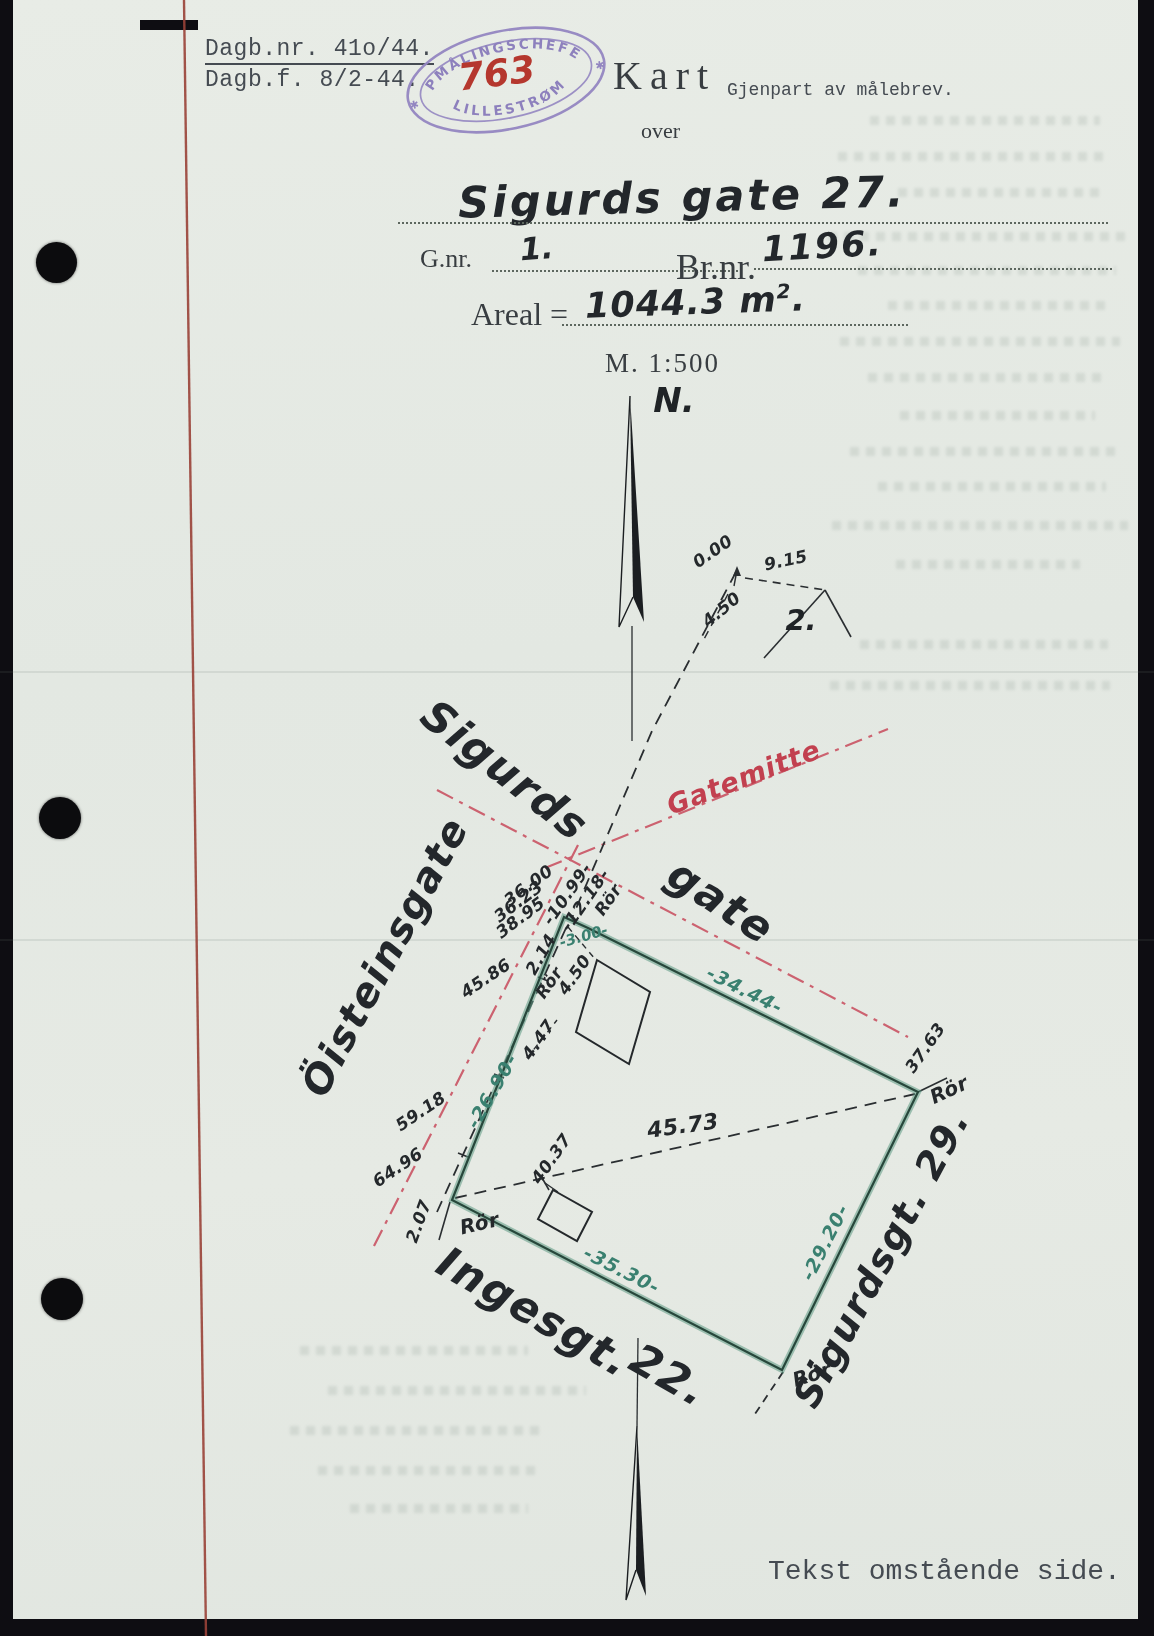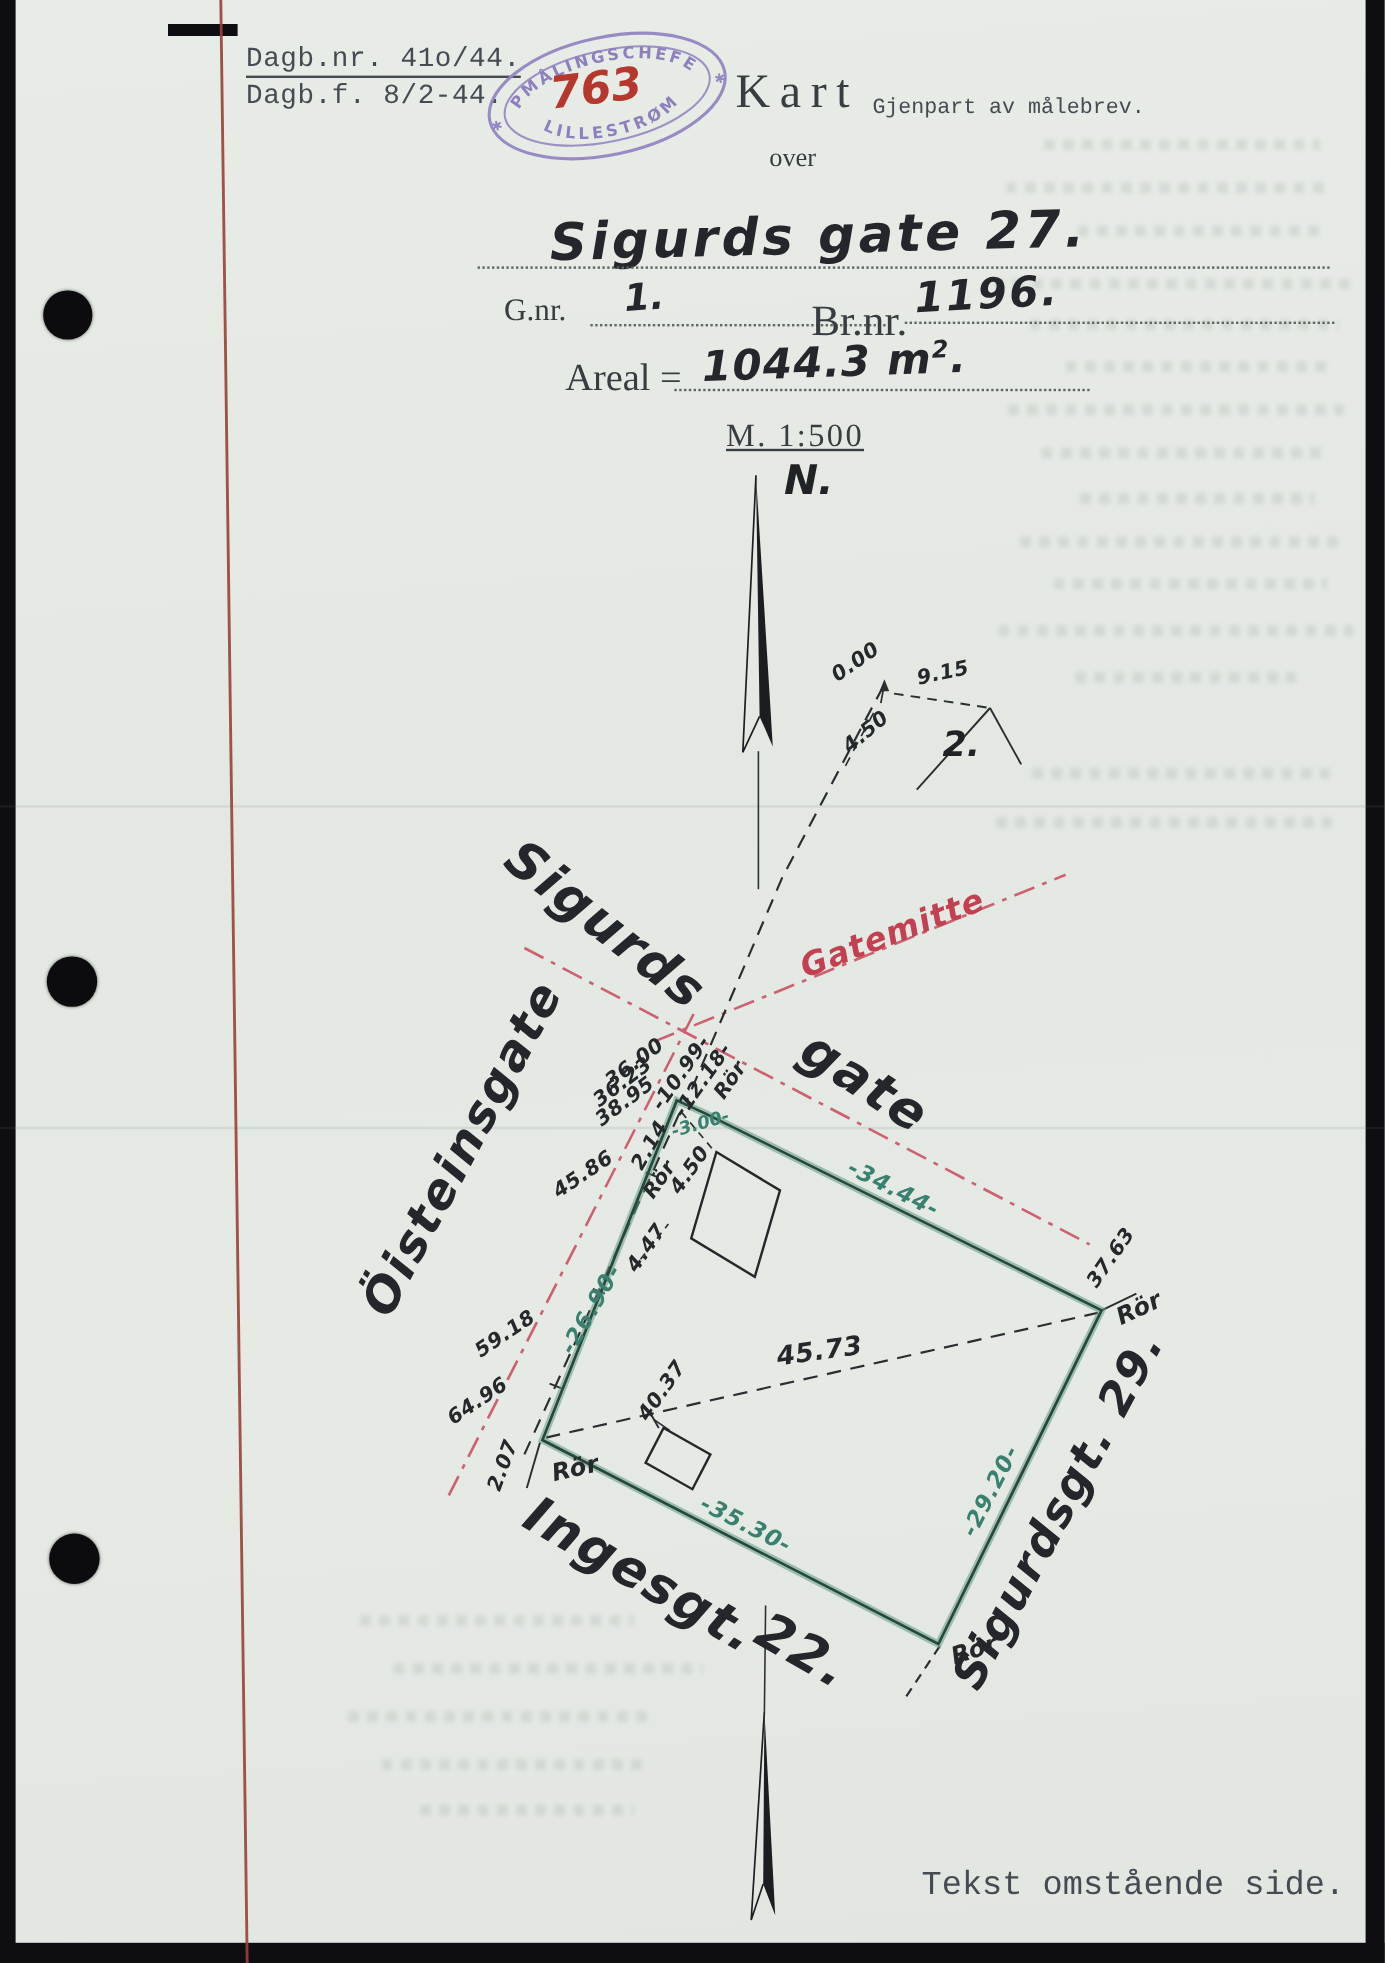--- a/index.html
+++ b/index.html
@@ -105,21 +105,21 @@
   <div class="abs dotline" style="left:492px;top:270px;width:250px;"></div>
 
   <div class="abs serif" style="left:676px;top:246px;font-size:36px;">Br.nr.</div>
   <div class="abs hw" style="left:762px;top:226px;font-size:35px;transform:rotate(-3deg);letter-spacing:2px;">1196.</div>
   <div class="abs dotline" style="left:754px;top:268px;width:358px;"></div>
 
   <div class="abs serif" style="left:471px;top:296px;font-size:32px;">Areal =</div>
   <div class="abs hw" style="left:585px;top:282px;font-size:35px;transform:rotate(-2deg);letter-spacing:1px;"><span>1044.3 m</span><sup style="font-size:20px;">2</sup><span>.</span></div>
   <div class="abs dotline" style="left:562px;top:324px;width:346px;"></div>
 
-  <div class="abs serif" style="left:605px;top:348px;font-size:27px;letter-spacing:2px;text-decoration:underline;">M. 1:500</div>
+  <div class="abs serif" style="left:605px;top:348px;font-size:27px;letter-spacing:2px;">M. 1:500</div>
 
   <svg class="abs" style="left:0;top:0;" width="1154" height="1636" viewBox="0 0 1154 1636">
 
     <g stroke="#c84b5c" stroke-width="2.2" opacity=".85" stroke-dasharray="18 7 4 7">
       <line x1="437" y1="790" x2="908" y2="1037"></line>
       <line x1="545" y1="868" x2="888" y2="729"></line>
       <line x1="578" y1="845" x2="372" y2="1250"></line>
     </g>
 
     <g stroke="#2a2e31" stroke-width="1.8" fill="none">

